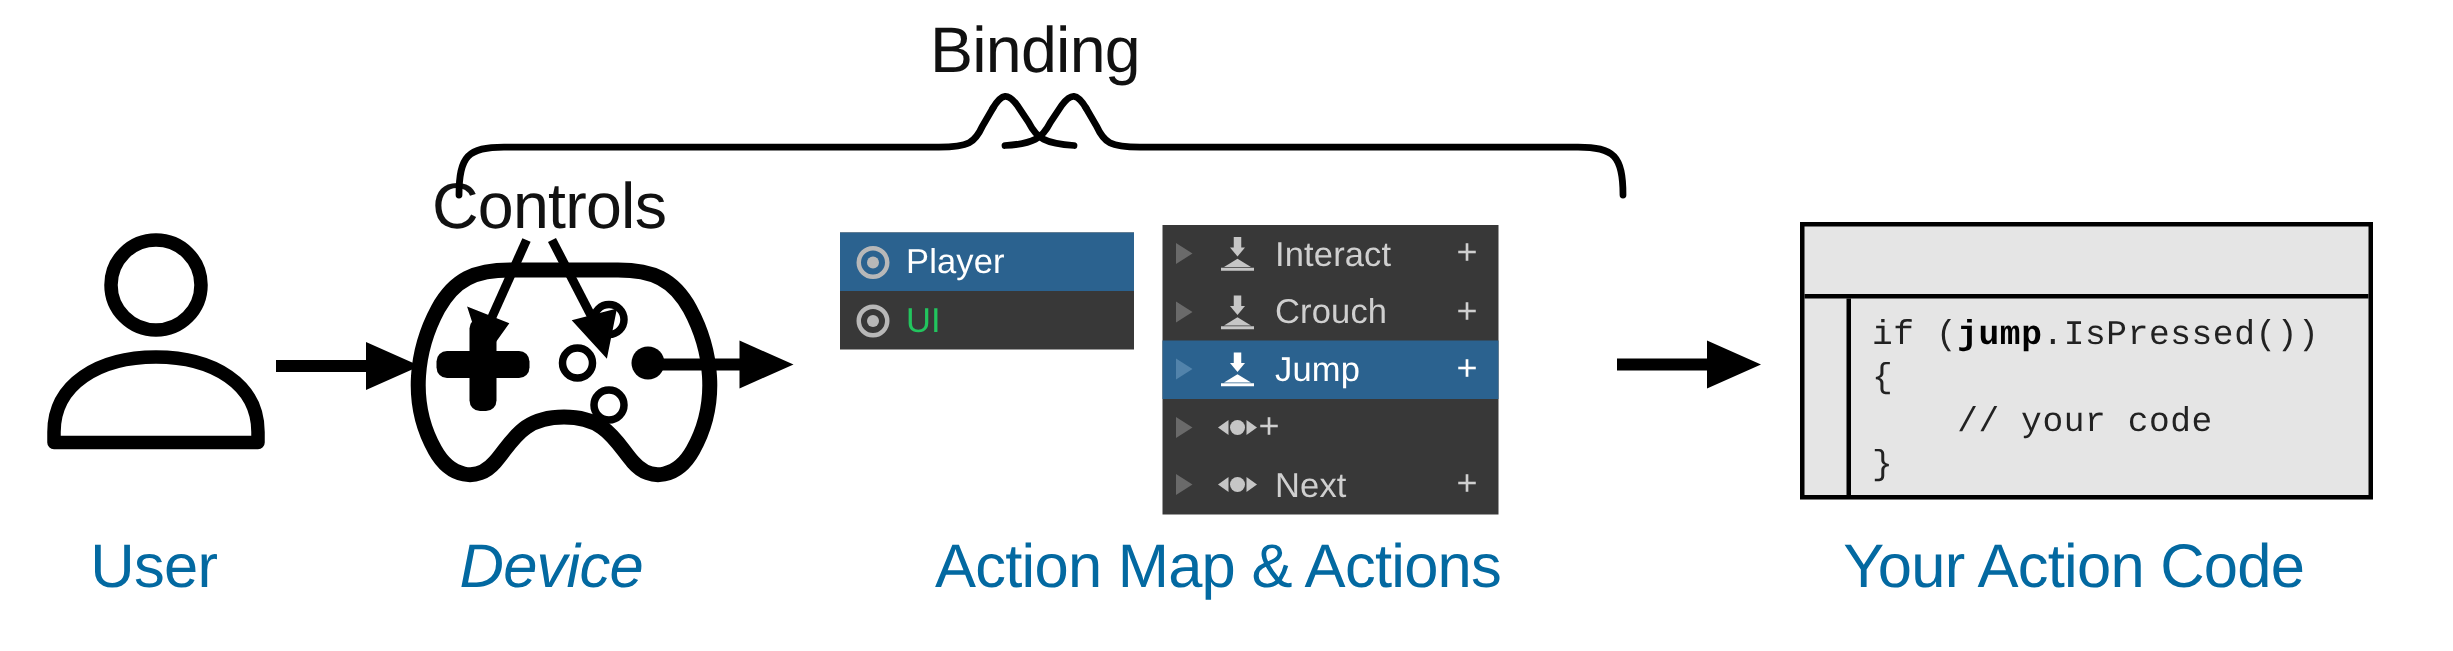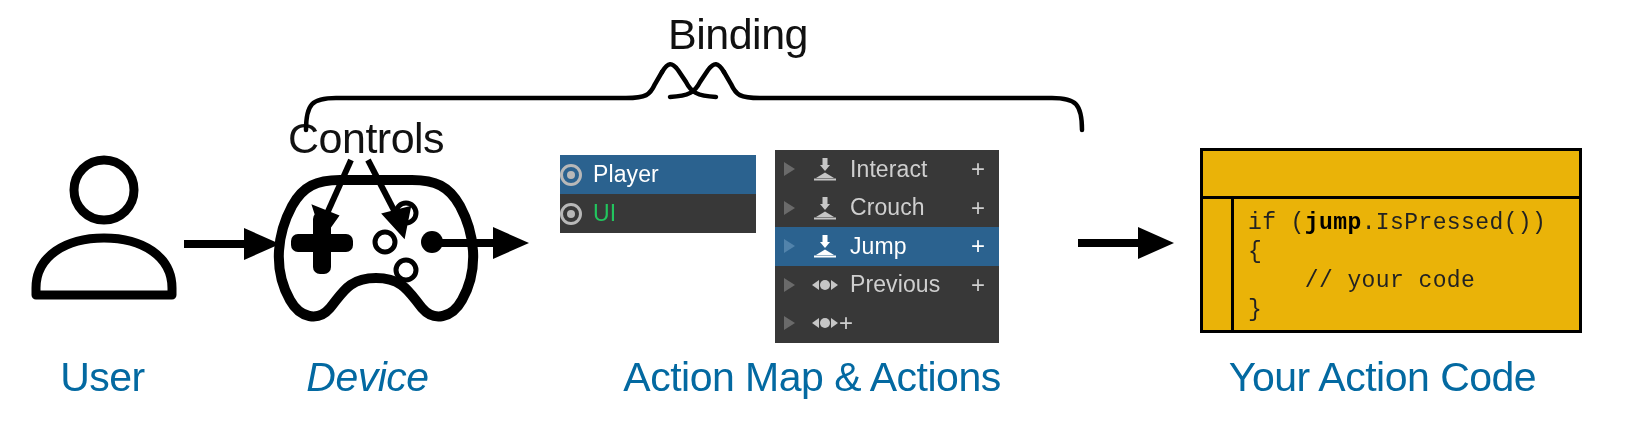--- a/index.html
+++ b/index.html
@@ -23,21 +23,20 @@
   .abs { position: absolute; }
 
   
   .label-binding {
     left: 0; top: 8px; width: 1380px;
     text-align: center;
     font-size: 43px;
     line-height: 52px;
     letter-spacing: -0.5px;
     color: #111;
-    padding-left: 48px;
   }
   .label-controls {
     left: 288px; top: 114px;
     font-size: 43px;
     line-height: 48px;
     letter-spacing: -0.5px;
     color: #111;
   }
 
   
@@ -65,20 +64,21 @@
     left: 560px; top: 155px;
     width: 196px;
     background: #383838;
     display: flex;
     flex-direction: column;
   }
   .am-row {
     height: 39px;
     display: flex;
     align-items: center;
+    padding-left: 11px;
     box-sizing: border-box;
   }
   .am-row.selected { background: #2B628F; }
   .am-label {
     font-size: 23px;
     color: #22c55e;
     margin-left: 11px;
     letter-spacing: 0.1px;
   }
   .am-row.selected .am-label { color: #ffffff; }
@@ -146,21 +146,21 @@
     flex: 0 0 auto;
   }
   .ac-row.selected .ac-plus { color: #ffffff; }
 
   
   .code-window {
     left: 1200px; top: 148px;
     width: 382px; height: 185px;
     border: 3px solid #000;
     box-sizing: border-box;
-    background: #eab308;
+    background: #e5e5e5;
     display: flex;
     flex-direction: column;
   }
   .code-titlebar {
     height: 45px;
     border-bottom: 3px solid #000;
     flex: 0 0 auto;
   }
   .code-body {
     flex: 1 1 auto;
@@ -316,35 +316,35 @@
       <span class="ac-foldout"></span>
       <span class="ac-icon">
         <svg viewBox="0 0 28 24" width="28" height="24">
           <g fill="#c6c6c6">
             <polygon points="1,12 8,7 8,17"></polygon>
             <circle cx="14" cy="12" r="5"></circle>
             <polygon points="27,12 20,7 20,17"></polygon>
           </g>
         </svg>
       </span>
-      <span class="ac-label">Previous</span>
       <span class="ac-plus">+</span>
     </div>
 
     <div class="ac-row">
       <span class="ac-foldout"></span>
       <span class="ac-icon">
         <svg viewBox="0 0 28 24" width="28" height="24">
           <g fill="#c6c6c6">
             <polygon points="1,12 8,7 8,17"></polygon>
             <circle cx="14" cy="12" r="5"></circle>
             <polygon points="27,12 20,7 20,17"></polygon>
           </g>
         </svg>
       </span>
+      <span class="ac-label">Next</span>
       <span class="ac-plus">+</span>
     </div>
   </div>
 
   <div class="abs code-window">
     <div class="code-titlebar"></div>
     <div class="code-body">
       <div class="code-gutter"></div>
       <div class="code-text"><span>if (</span><b>jump</b><span>.IsPressed())</span>
 <span>{</span>

